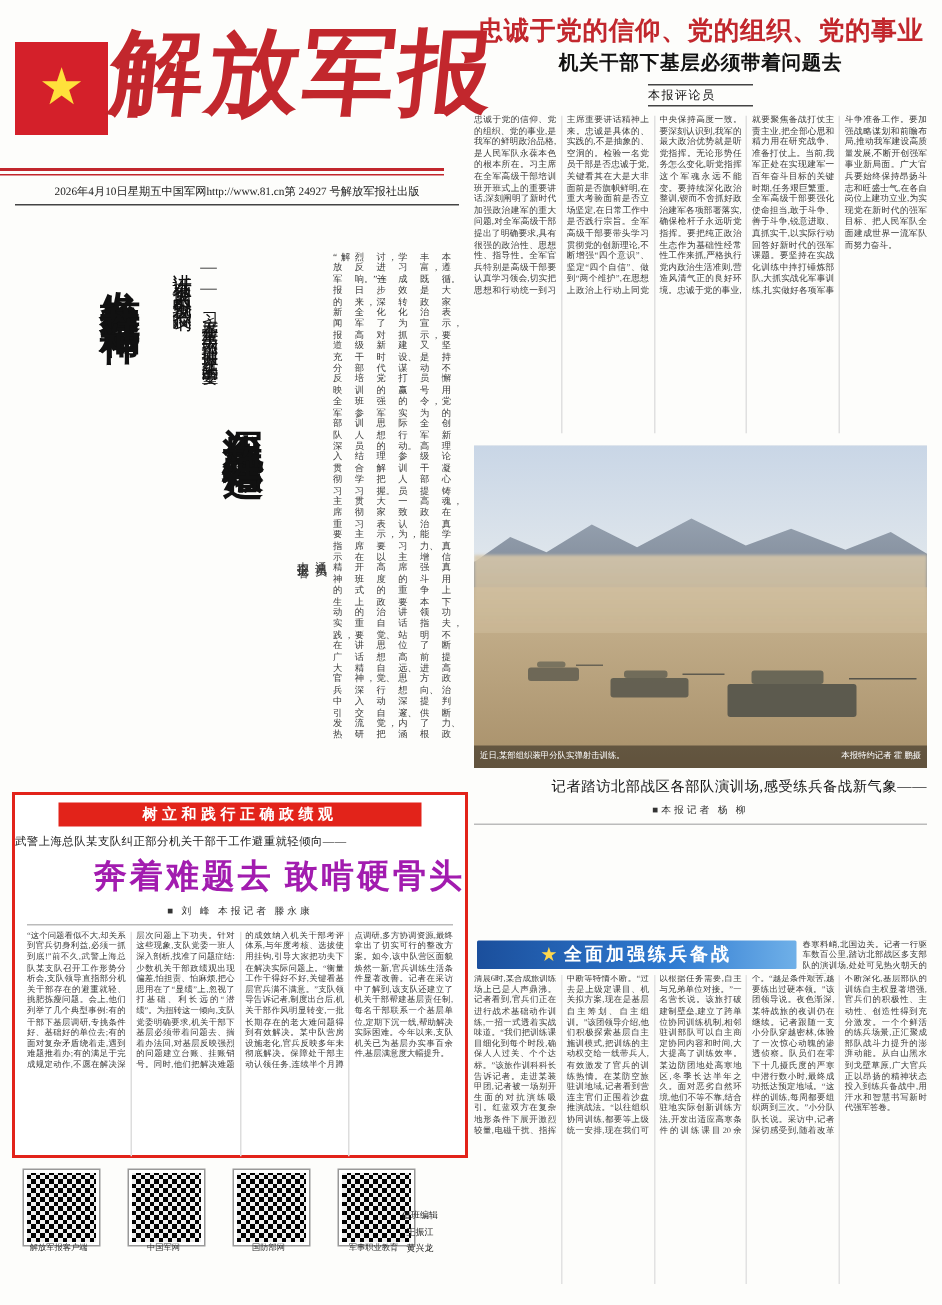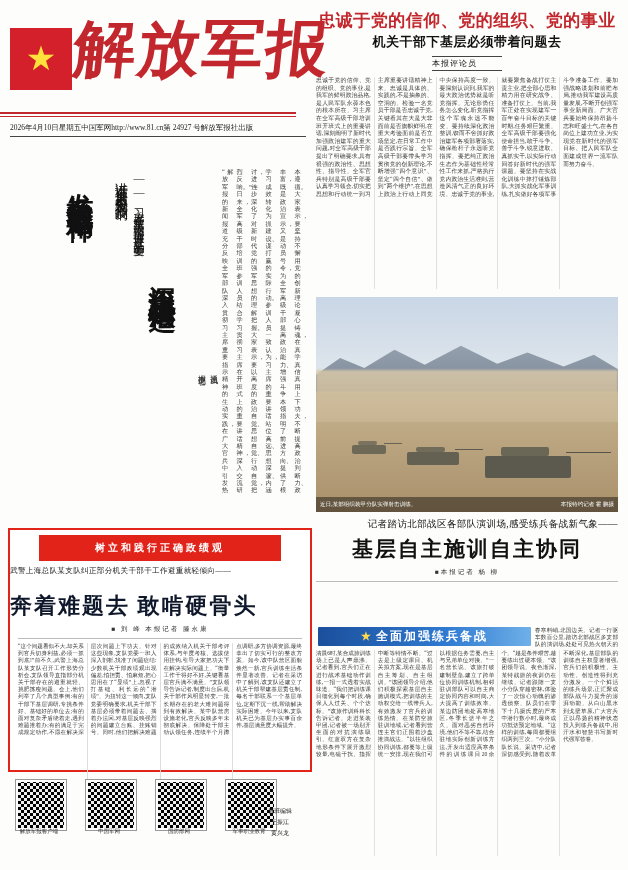--- a/index.html
+++ b/index.html
@@ -24,21 +24,21 @@
     font-family:"Liberation Serif", serif;
     font-size:62px;font-weight:bold;color:#c2272d;
     letter-spacing:2px;line-height:1;
     white-space:nowrap;
     transform:skewX(-6deg);
   }
   .mast-rule{position:absolute;left:0;top:112px;width:296px;height:2px;background:#c2272d;}
   .mast-rule2{position:absolute;left:0;top:116px;width:296px;height:1px;background:#c2272d;}
 
   .mast-info{position:absolute;left:10px;top:122px;width:296px;font-size:7.5px;color:#222;}
-  .mast-info .row{display:flex;justify-content:flex-start;line-height:12px;}
+  .mast-info .row{display:flex;justify-content:center;line-height:12px;}
   .mast-info .row span{white-space:nowrap;}
   .mast-sep{width:296px;height:1px;background:#444;margin:2px 0;}
 
   
   .left-col{position:absolute;left:10px;top:168px;width:296px;height:330px;}
   .vtext{
     writing-mode:vertical-rl;text-orientation:upright;
     font-family:"Liberation Serif", serif;
     white-space:nowrap;
   }
@@ -73,29 +73,29 @@
     text-align:justify;
     overflow:hidden;
   }
 
   
   .redbox{
     position:absolute;left:8px;top:528px;width:300px;height:240px;
     border:2px solid #e2231a;background:#fff;
   }
   .rb-banner{
-    margin:5px auto 0;width:242px;height:26px;background:#e2231a;
+    margin:5px auto 0;width:242px;height:16px;background:#e2231a;
     color:#fff;font-size:10px;font-weight:bold;letter-spacing:3px;
     display:flex;align-items:center;justify-content:center;
   }
   .rb-kicker{
     margin-top:5px;font-size:7.6px;color:#222;letter-spacing:.3px;
   }
   .rb-head{
-    margin-top:15px;text-align:left;font-size:22px;font-weight:bold;color:#0f172a;
+    margin-top:3px;text-align:right;font-size:22px;font-weight:bold;color:#a21caf;
     letter-spacing:2px;
   }
   .rb-byline{
     margin-top:4px;text-align:center;font-size:6.5px;color:#333;letter-spacing:2px;
   }
   .rb-rule{margin:4px 8px 0;height:1px;background:#bbb;}
   .rb-body{
     margin:4px 8px 0;height:150px;
     font-size:5.6px;line-height:7.2px;color:#3a3a3a;text-align:justify;
     columns:4;column-gap:7px;column-rule:1px solid #ddd;
@@ -281,21 +281,20 @@
     <div class="tank t2"></div>
     <div class="tank t1"></div>
     <div class="ph-cap">
       <span>近日,某部组织装甲分队实弹射击训练。</span>
       <span>本报特约记者  霍  鹏摄</span>
     </div>
   </div>
 
   <div class="rm">
     <div class="rm-kicker">记者踏访北部战区各部队演训场,感受练兵备战新气象——</div>
-    <div class="rm-head">基层自主施训自主协同</div>
     <div class="rm-byline">■本报记者  杨 柳</div>
     <div class="rm-rule"></div>
   </div>
 
   <div class="bluebar">
     <span class="bb-star">★</span>
     <span>全面加强练兵备战</span>
   </div>
 
   <div class="rb-cols-top">春寒料峭,北国边关。记者一行驱车数百公里,踏访北部战区多支部队的演训场,处处可见热火朝天的练兵景象。</div>

